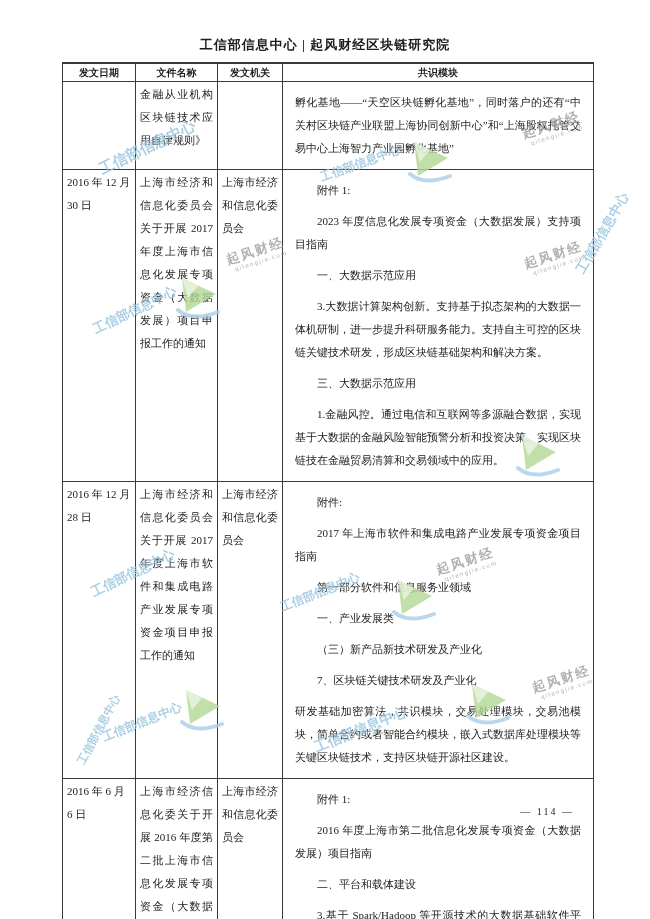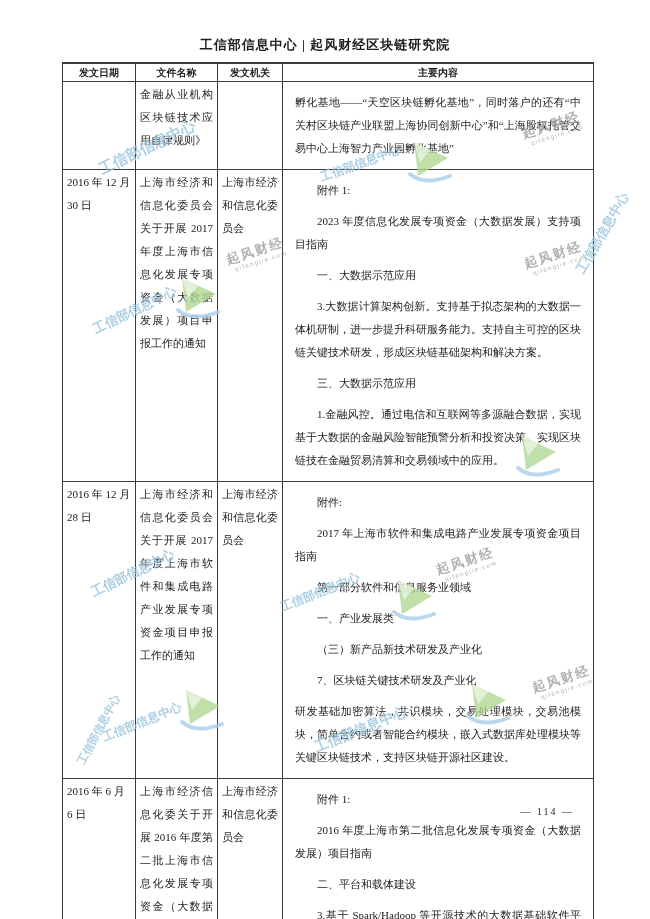--- a/index.html
+++ b/index.html
@@ -58,21 +58,21 @@
       <col style="width:73px">
         <col style="width:82px">
       <col style="width:65px">
         <col style="width:311px">
     </colgroup>
     <thead>
       <tr>
         <th>发文日期</th>
         <th>文件名称</th>
         <th>发文机关</th>
-        <th>主要内容</th>
+        <th>共识模块</th>
       </tr>
     </thead>
     <tbody>
         <tr style="height: 55px;">
           <td class="c-date"></td>
           <td class="c-doc">金融从业机构区块链技术应用自律规则》</td>
           <td class="c-agency"></td>
           <td class="c-content">
             <p>孵化基地——“天空区块链孵化基地”，同时落户的还有“中关村区块链产业联盟上海协同创新中心”和“上海股权托管交易中心上海智力产业园孵化基地”</p>
           </td>

